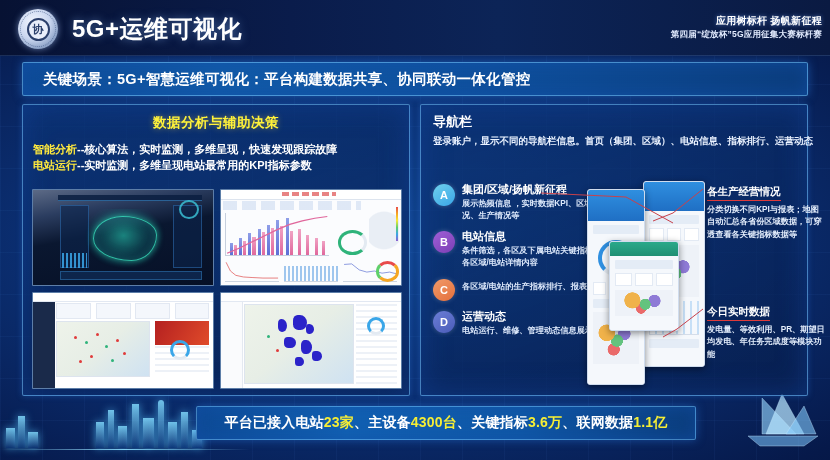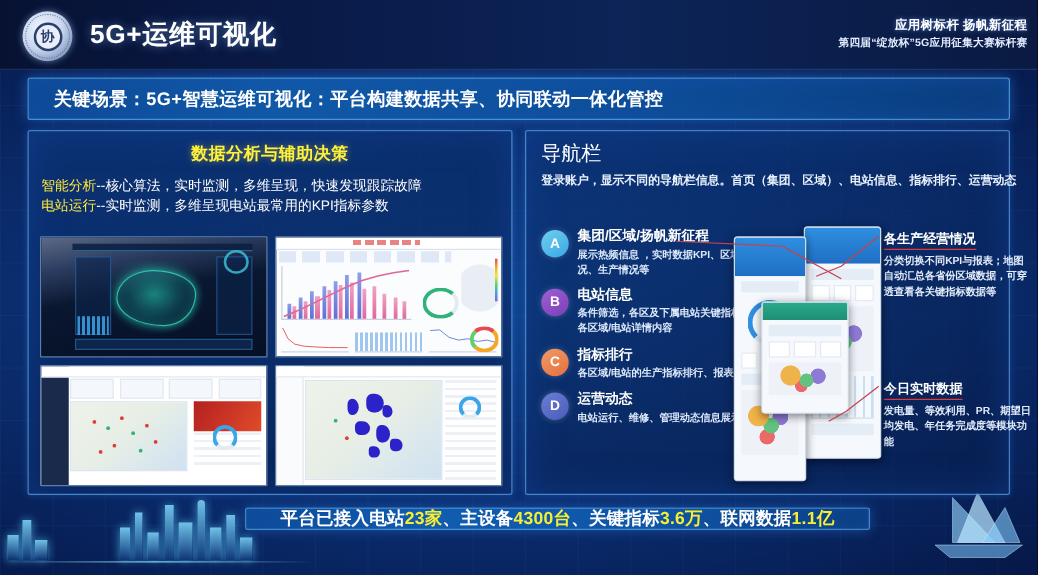--- a/index.html
+++ b/index.html
@@ -48,21 +48,21 @@
     display: flex; align-items: center; justify-content: center;
     font-size: 11px; font-weight: bold; color: #2b3f6b;
     font-family: "Liberation Serif", serif;
   }
   .logo-ring {
     position: absolute; inset: 2px; border-radius: 50%;
     border: 1px dotted rgba(60,85,130,.6);
   }
   .header-title {
     position: absolute; left: 72px; top: 13px;
-    font-size: 21px; font-weight: bold; color: #ffffff;
+    font-size: 24px; font-weight: bold; color: #ffffff;
     letter-spacing: .5px;
     text-shadow: 0 0 8px rgba(140,190,255,.5);
   }
   .header-right {
     position: absolute; right: 8px; top: 15px;
     text-align: right; line-height: 1.25;
   }
   .hr-line1 {
     font-size: 10px; font-weight: bold; color: #ffffff;
     letter-spacing: .3px;
@@ -111,21 +111,21 @@
     margin-top: 9px;
     text-shadow: 0 0 6px rgba(255,220,60,.45);
     letter-spacing: .5px;
   }
 
   
   .bullets {
     margin: 9px 0 0 10px;
   }
   .bullet-line {
-    font-size: 11px; font-weight: normal; color: #ffffff;
+    font-size: 11px; font-weight: bold; color: #ffffff;
     line-height: 1.48;
     white-space: nowrap;
   }
   .bullet-line .key { color: #ffe93d; }
 
   
   .shot-grid {
     position: absolute; left: 9px; top: 84px; width: 370px; height: 200px;
     display: grid;
     grid-template-columns: 1fr 1fr;
@@ -259,21 +259,21 @@
   .mini-gis .pin { position:absolute; width:3px; height:3px; border-radius:50%; background:#e03b3b; }
   .mini-gis .pin.g { background:#2fb37a; }
   .mini-gis .blob { position:absolute; background:#2b23c9; border-radius: 40% 60% 55% 45%; }
   .mini-gis .gdonut { width: 42%; aspect-ratio:1; border-radius:50%; border:3px solid #3aa6e8; border-bottom-color:#e3eaf2; margin: 6% auto; }
   .mini-gis .gbanner { position:absolute; right:2%; top:29%; width:30%; height:26%; background: linear-gradient(120deg,#b42020,#e04b2a); }
   .mini-gis .glines { position:absolute; right:2%; bottom: 14%; width:30%; height: 30%;
     background: repeating-linear-gradient(180deg,#edf1f7 0 2px, transparent 2px 6px); }
 
   
   .nav-block { margin: 8px 0 0 12px; }
-  .nav-title { font-size: 16px; font-weight: normal; color: #ffffff; }
+  .nav-title { font-size: 13px; font-weight: bold; color: #ffffff; }
   .nav-desc { font-size: 9.5px; font-weight: bold; color: #eaf2ff; margin-top: 4px; white-space: nowrap; }
 
   .steps { position: absolute; left: 12px; top: 78px; width: 186px; }
   .step { display: flex; align-items: flex-start; margin-bottom: 9px; }
   .step-badge {
     flex: none; width: 22px; height: 22px; border-radius: 50%;
     color: #fff; font-size: 11px; font-weight: bold;
     display: flex; align-items: center; justify-content: center;
     margin-right: 7px; margin-top: 1px;
     box-shadow: 0 0 5px rgba(255,255,255,.22);
@@ -328,21 +328,21 @@
     display: inline-block; padding-bottom: 1px;
   }
   .callout-desc { font-size: 8.2px; font-weight: bold; color: #e2ecfb; line-height: 1.5; margin-top: 3px; }
   .callout-1 { left: 286px; top: 76px; }
   .callout-2 { left: 286px; top: 196px; }
 
   .leader { position: absolute; z-index: 7; pointer-events: none; }
 
   
   .bottom-bar {
-    position: absolute; left: 196px; top: 406px; width: 500px; height: 18px;
+    position: absolute; left: 196px; top: 406px; width: 500px; height: 34px;
     background: linear-gradient(90deg,#0d4a96 0%, #1160b2 30%, #0f57a6 65%, #0b3d7e 100%);
     border: 1px solid rgba(120,200,255,.5);
     border-radius: 2px;
     box-shadow: 0 0 10px rgba(40,120,220,.5), inset 0 0 14px rgba(20,80,170,.55);
     display: flex; align-items: center; justify-content: center;
     z-index: 6;
   }
   .bottom-bar .txt { font-size: 14px; font-weight: bold; color: #ffffff; letter-spacing: .2px; }
   .bottom-bar .num { color: #f6ee35; }
 
@@ -532,21 +532,20 @@
       <div class="step">
         <div class="step-badge badge-b">B</div>
         <div class="step-body">
           <div class="step-title">电站信息</div>
           <div class="step-desc">条件筛选，各区及下属电站关键指标，穿透各区域/电站详情内容</div>
         </div>
       </div>
       <div class="step">
         <div class="step-badge badge-c">C</div>
         <div class="step-body">
-          <div class="step-title">指标排行</div>
           <div class="step-desc">各区域/电站的生产指标排行、报表</div>
         </div>
       </div>
       <div class="step">
         <div class="step-badge badge-d">D</div>
         <div class="step-body">
           <div class="step-title">运营动态</div>
           <div class="step-desc">电站运行、维修、管理动态信息展示</div>
         </div>
       </div>

